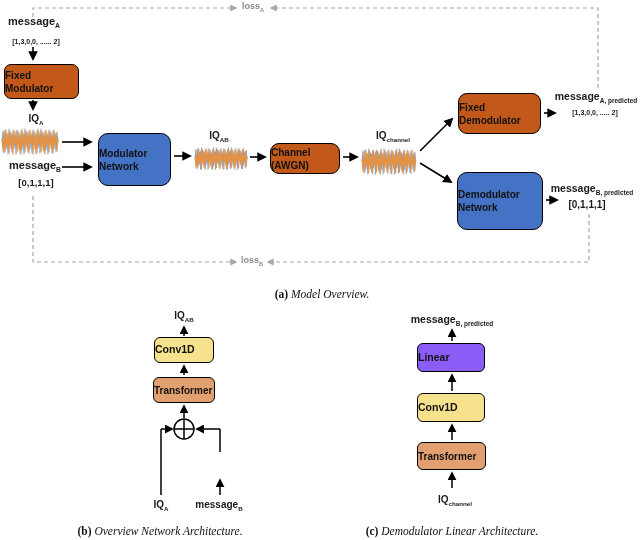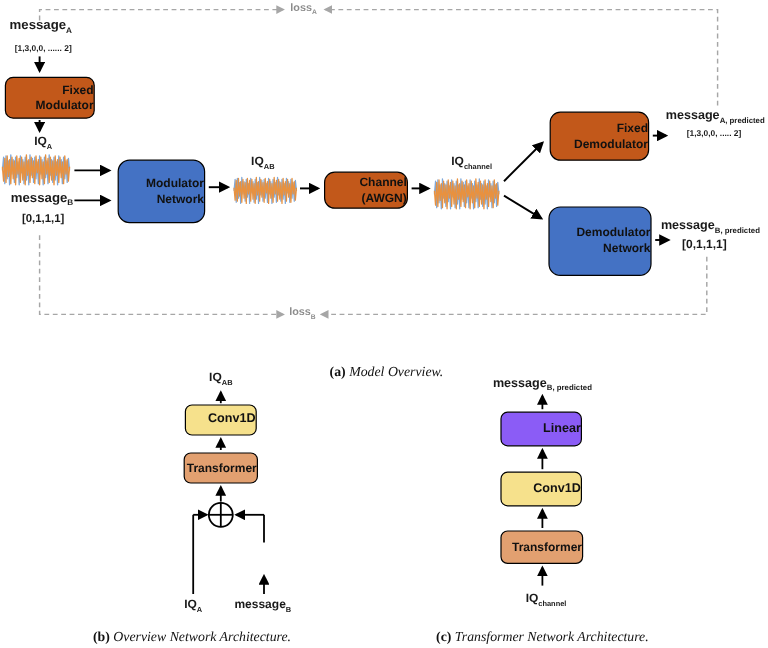--- a/index.html
+++ b/index.html
@@ -3,21 +3,21 @@
 <meta charset="utf-8">
 <style>
   html,body{margin:0;padding:0;background:#fff;}
   #fig{position:relative;width:640px;height:540px;background:#fff;overflow:hidden;
        font-family:"Liberation Sans",sans-serif;}
   #wires{position:absolute;left:0;top:0;width:640px;height:540px;}
   .lbl{position:absolute;transform:translate(-50%,-50%);white-space:nowrap;
        font-weight:700;color:#1a1a1a;line-height:1;}
   .lbl sub{font-size:0.62em;line-height:1;}
   .loss{color:#8c8c8c;font-weight:700;}
-  .box{position:absolute;display:flex;flex-direction:column;align-items:flex-end;
+  .box{position:absolute;display:flex;flex-direction:column;align-items:flex-start;
        justify-content:center;border:1.7px solid #000;box-sizing:border-box;
        font-weight:700;color:#111;text-align:center;line-height:1.3;}
   .cap{position:absolute;transform:translateX(-50%);white-space:nowrap;
        font-family:"Liberation Serif",serif;font-size:11.5px;color:#111;}
   .cap .tag{font-weight:700;font-style:normal;}
   .cap .txt{font-style:italic;}
 </style>
 </head>
 <body>
 
@@ -116,21 +116,21 @@
   </div>
   <div class="box" style="left: 458px; top: 93px; width: 83px; height: 41px; border-radius: 9px; font-size: 10px; background: rgb(194, 88, 26);">
     <span>Fixed</span>
     <span>Demodulator</span>
   </div>
   <div class="box" style="left: 457px; top: 172px; width: 86px; height: 58px; border-radius: 10px; font-size: 10px; background: rgb(68, 114, 196);">
     <span>Demodulator</span>
     <span>Network</span>
   </div>
 
-  <div class="cap" style="left:322px;top:288px;margin-top:16px;">
+  <div class="cap" style="left:322px;top:288px;">
     <span class="tag">(a)</span>
     <span class="txt">Model Overview.</span>
   </div>
 
   <div class="lbl" style="left:184px;top:317px;font-size:10px;"><span>IQ</span><sub>AB</sub></div>
   <div class="box" style="left: 154px; top: 337px; width: 60px; height: 26px; border-radius: 6px; font-size: 10.5px; background: rgb(246, 225, 140);">
     <span>Conv1D</span>
   </div>
   <div class="box" style="left: 153px; top: 377px; width: 62px; height: 26px; border-radius: 6px; font-size: 10px; background: rgb(226, 160, 112);">
     <span>Transformer</span>
@@ -148,16 +148,16 @@
   </div>
   <div class="box" style="left: 417px; top: 393px; width: 68px; height: 29px; border-radius: 6px; font-size: 10.5px; background: rgb(246, 225, 140);">
     <span>Conv1D</span>
   </div>
   <div class="box" style="left: 417px; top: 442px; width: 69px; height: 28px; border-radius: 6px; font-size: 10px; background: rgb(226, 160, 112);">
     <span>Transformer</span>
   </div>
   <div class="lbl" style="left:455px;top:501px;font-size:10px;"><span>IQ</span><sub>channel</sub></div>
   <div class="cap" style="left:452px;top:525px;">
     <span class="tag">(c)</span>
-    <span class="txt">Transformer Network Architecture.</span>
+    <span class="txt">Demodulator Linear Architecture.</span>
   </div>
 
 </div>
 
 </body></html>

